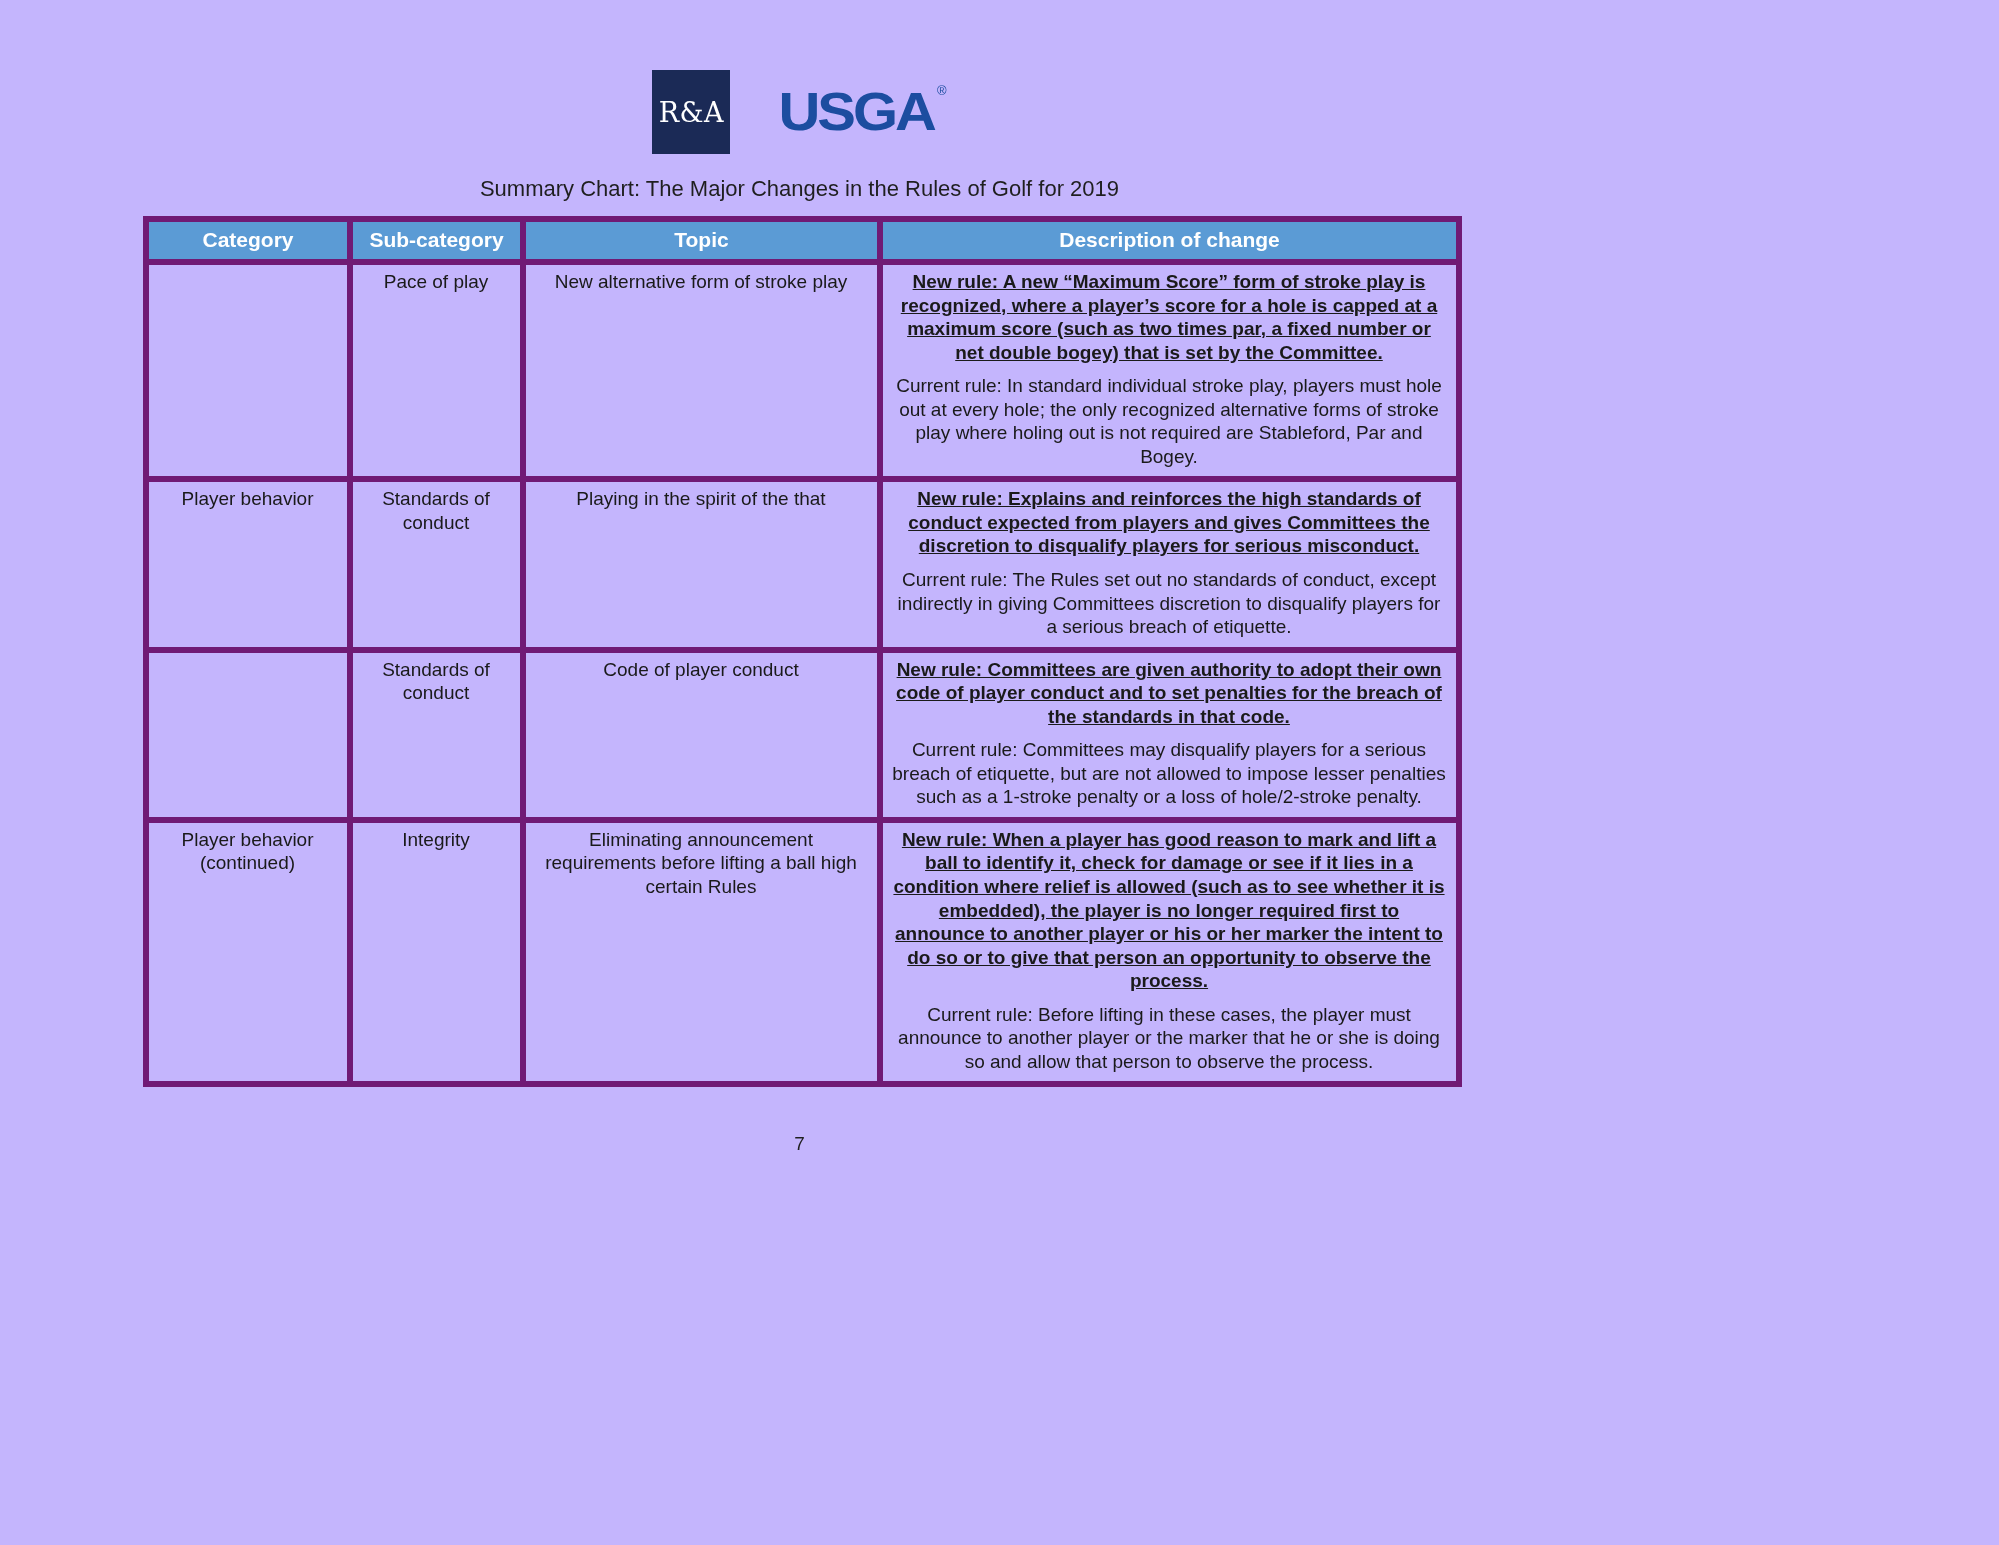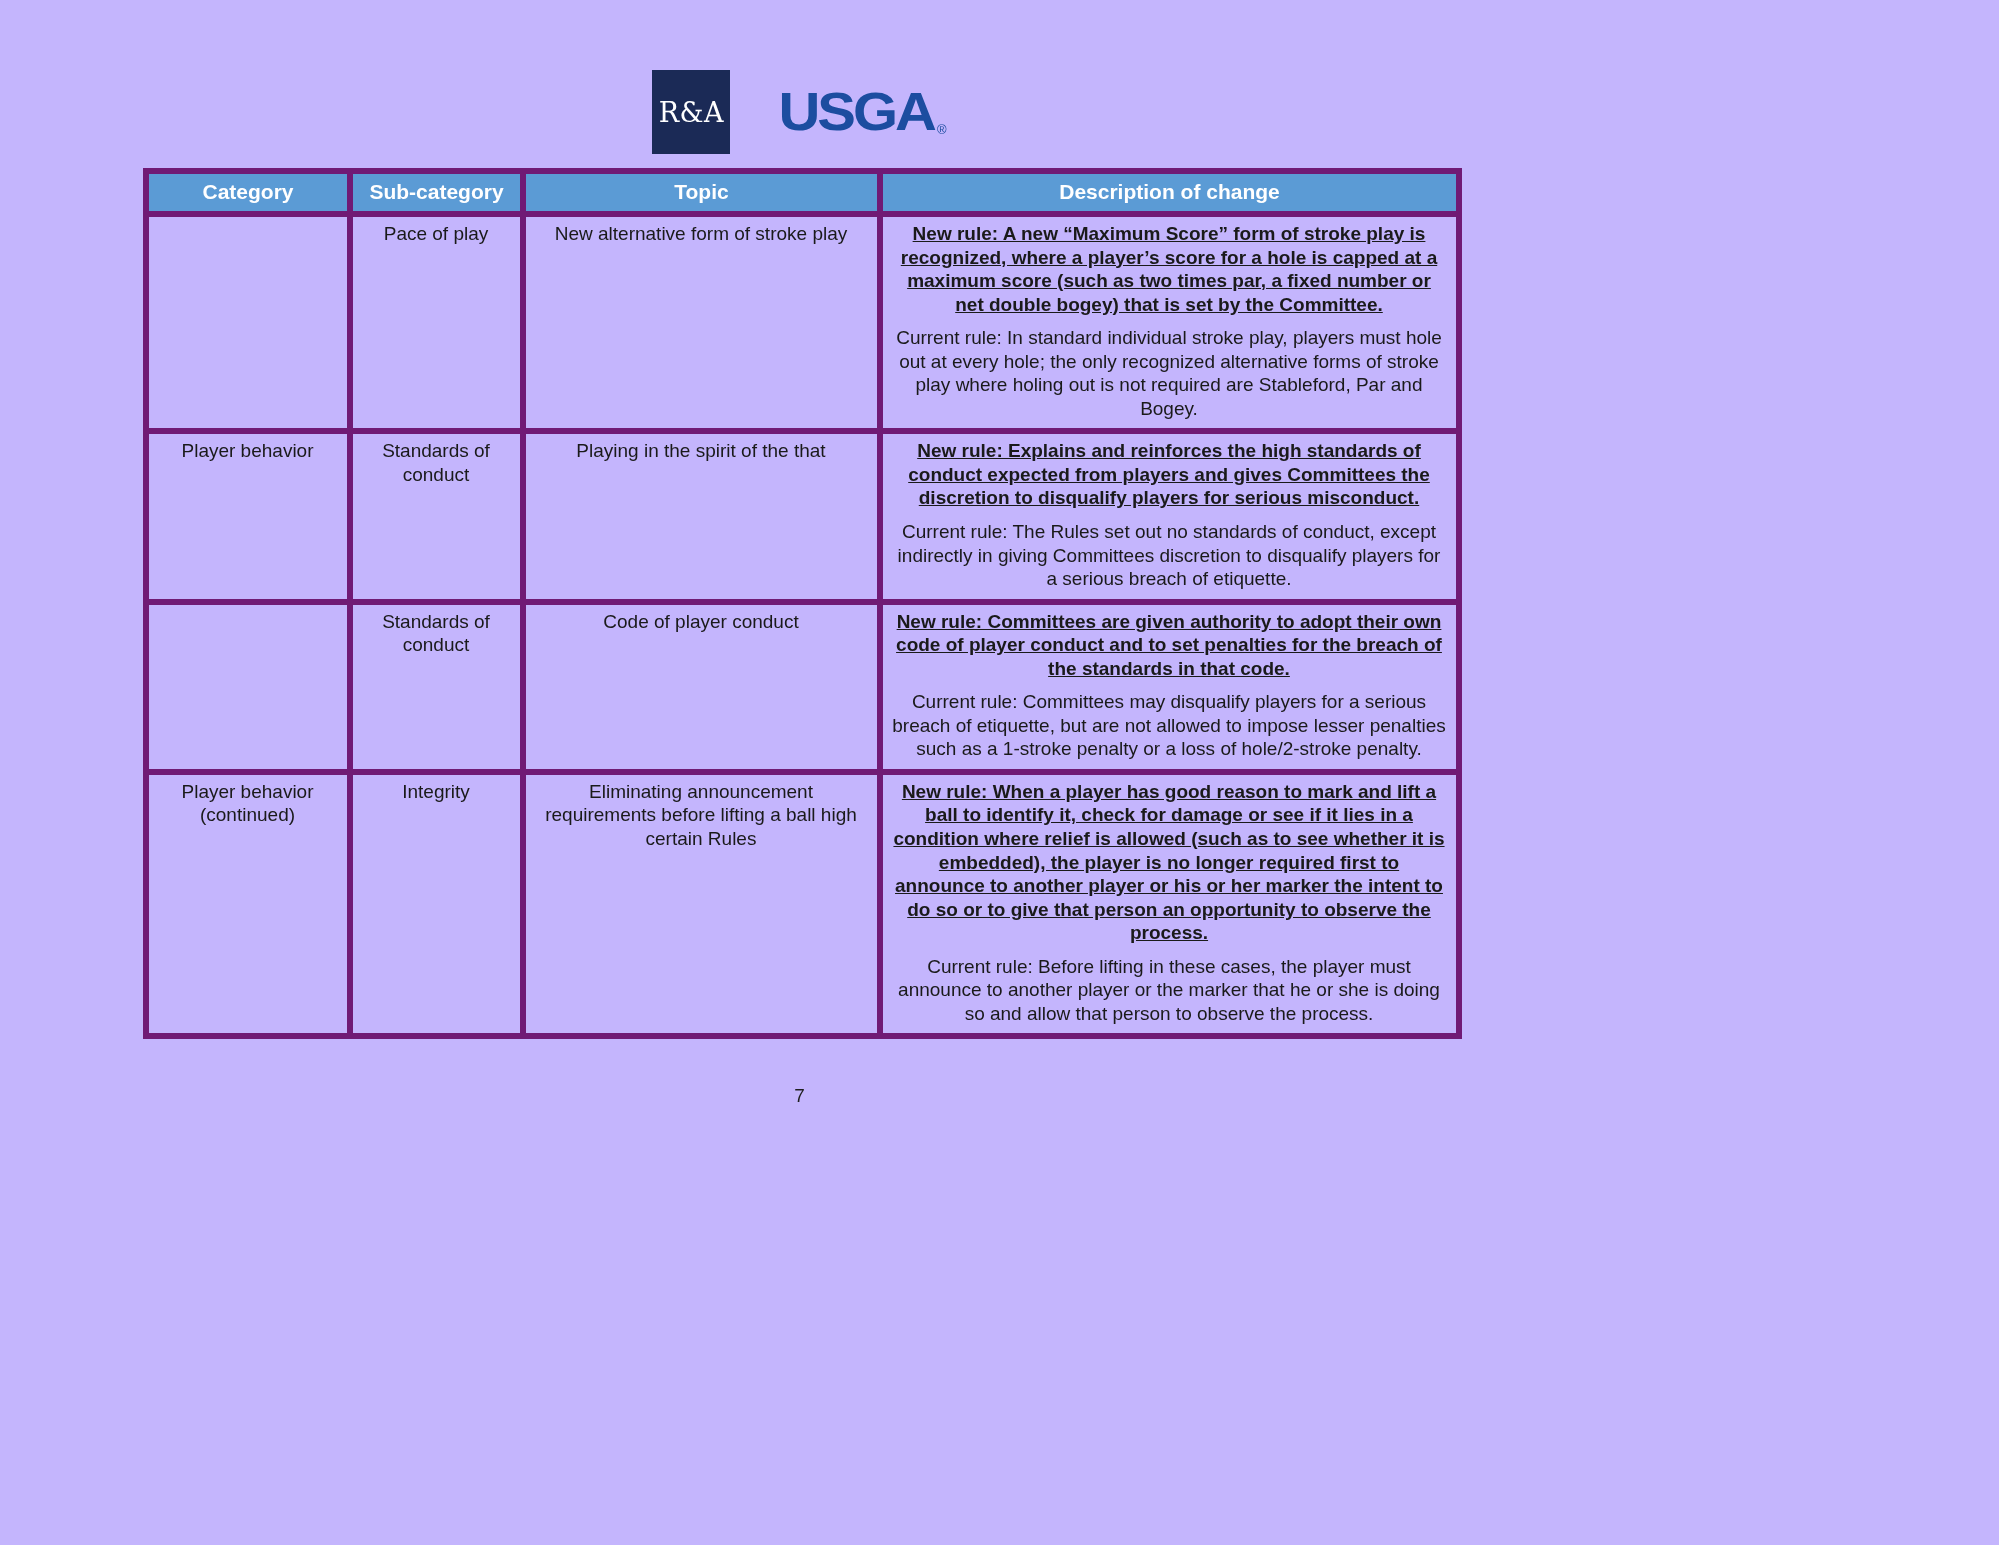--- a/index.html
+++ b/index.html
@@ -37,21 +37,21 @@
     color: #ffffff;
     display: flex;
     align-items: center;
     justify-content: center;
     font-family: "DejaVu Serif", serif;
     font-size: 27px;
     letter-spacing: 0.5px;
   }
   .usga-logo {
     display: flex;
-    align-items: flex-end;
+    align-items: flex-start;
     color: var(--usga-blue, #1c4da0);
   }
   .usga-word {
     font-weight: bold;
     font-size: 58px;
     line-height: 1;
     letter-spacing: -3px;
     transform: scaleY(0.92);
   }
   .usga-reg {
@@ -126,20 +126,21 @@
     <div class="logo-row">
       <div class="ra-logo">
         <span>R&amp;A</span>
       </div>
       <div class="usga-logo">
         <span class="usga-word">USGA</span>
         <span class="usga-reg">®</span>
       </div>
     </div>
 
+    <div class="doc-title">Summary Chart: The Major Changes in the Rules of Golf for 2019</div>
 
     <table class="summary">
       <colgroup>
         <col class="c-cat">
           <col class="c-sub">
           <col class="c-top">
           <col class="c-desc">
       </colgroup>
       <thead>
         <tr>

